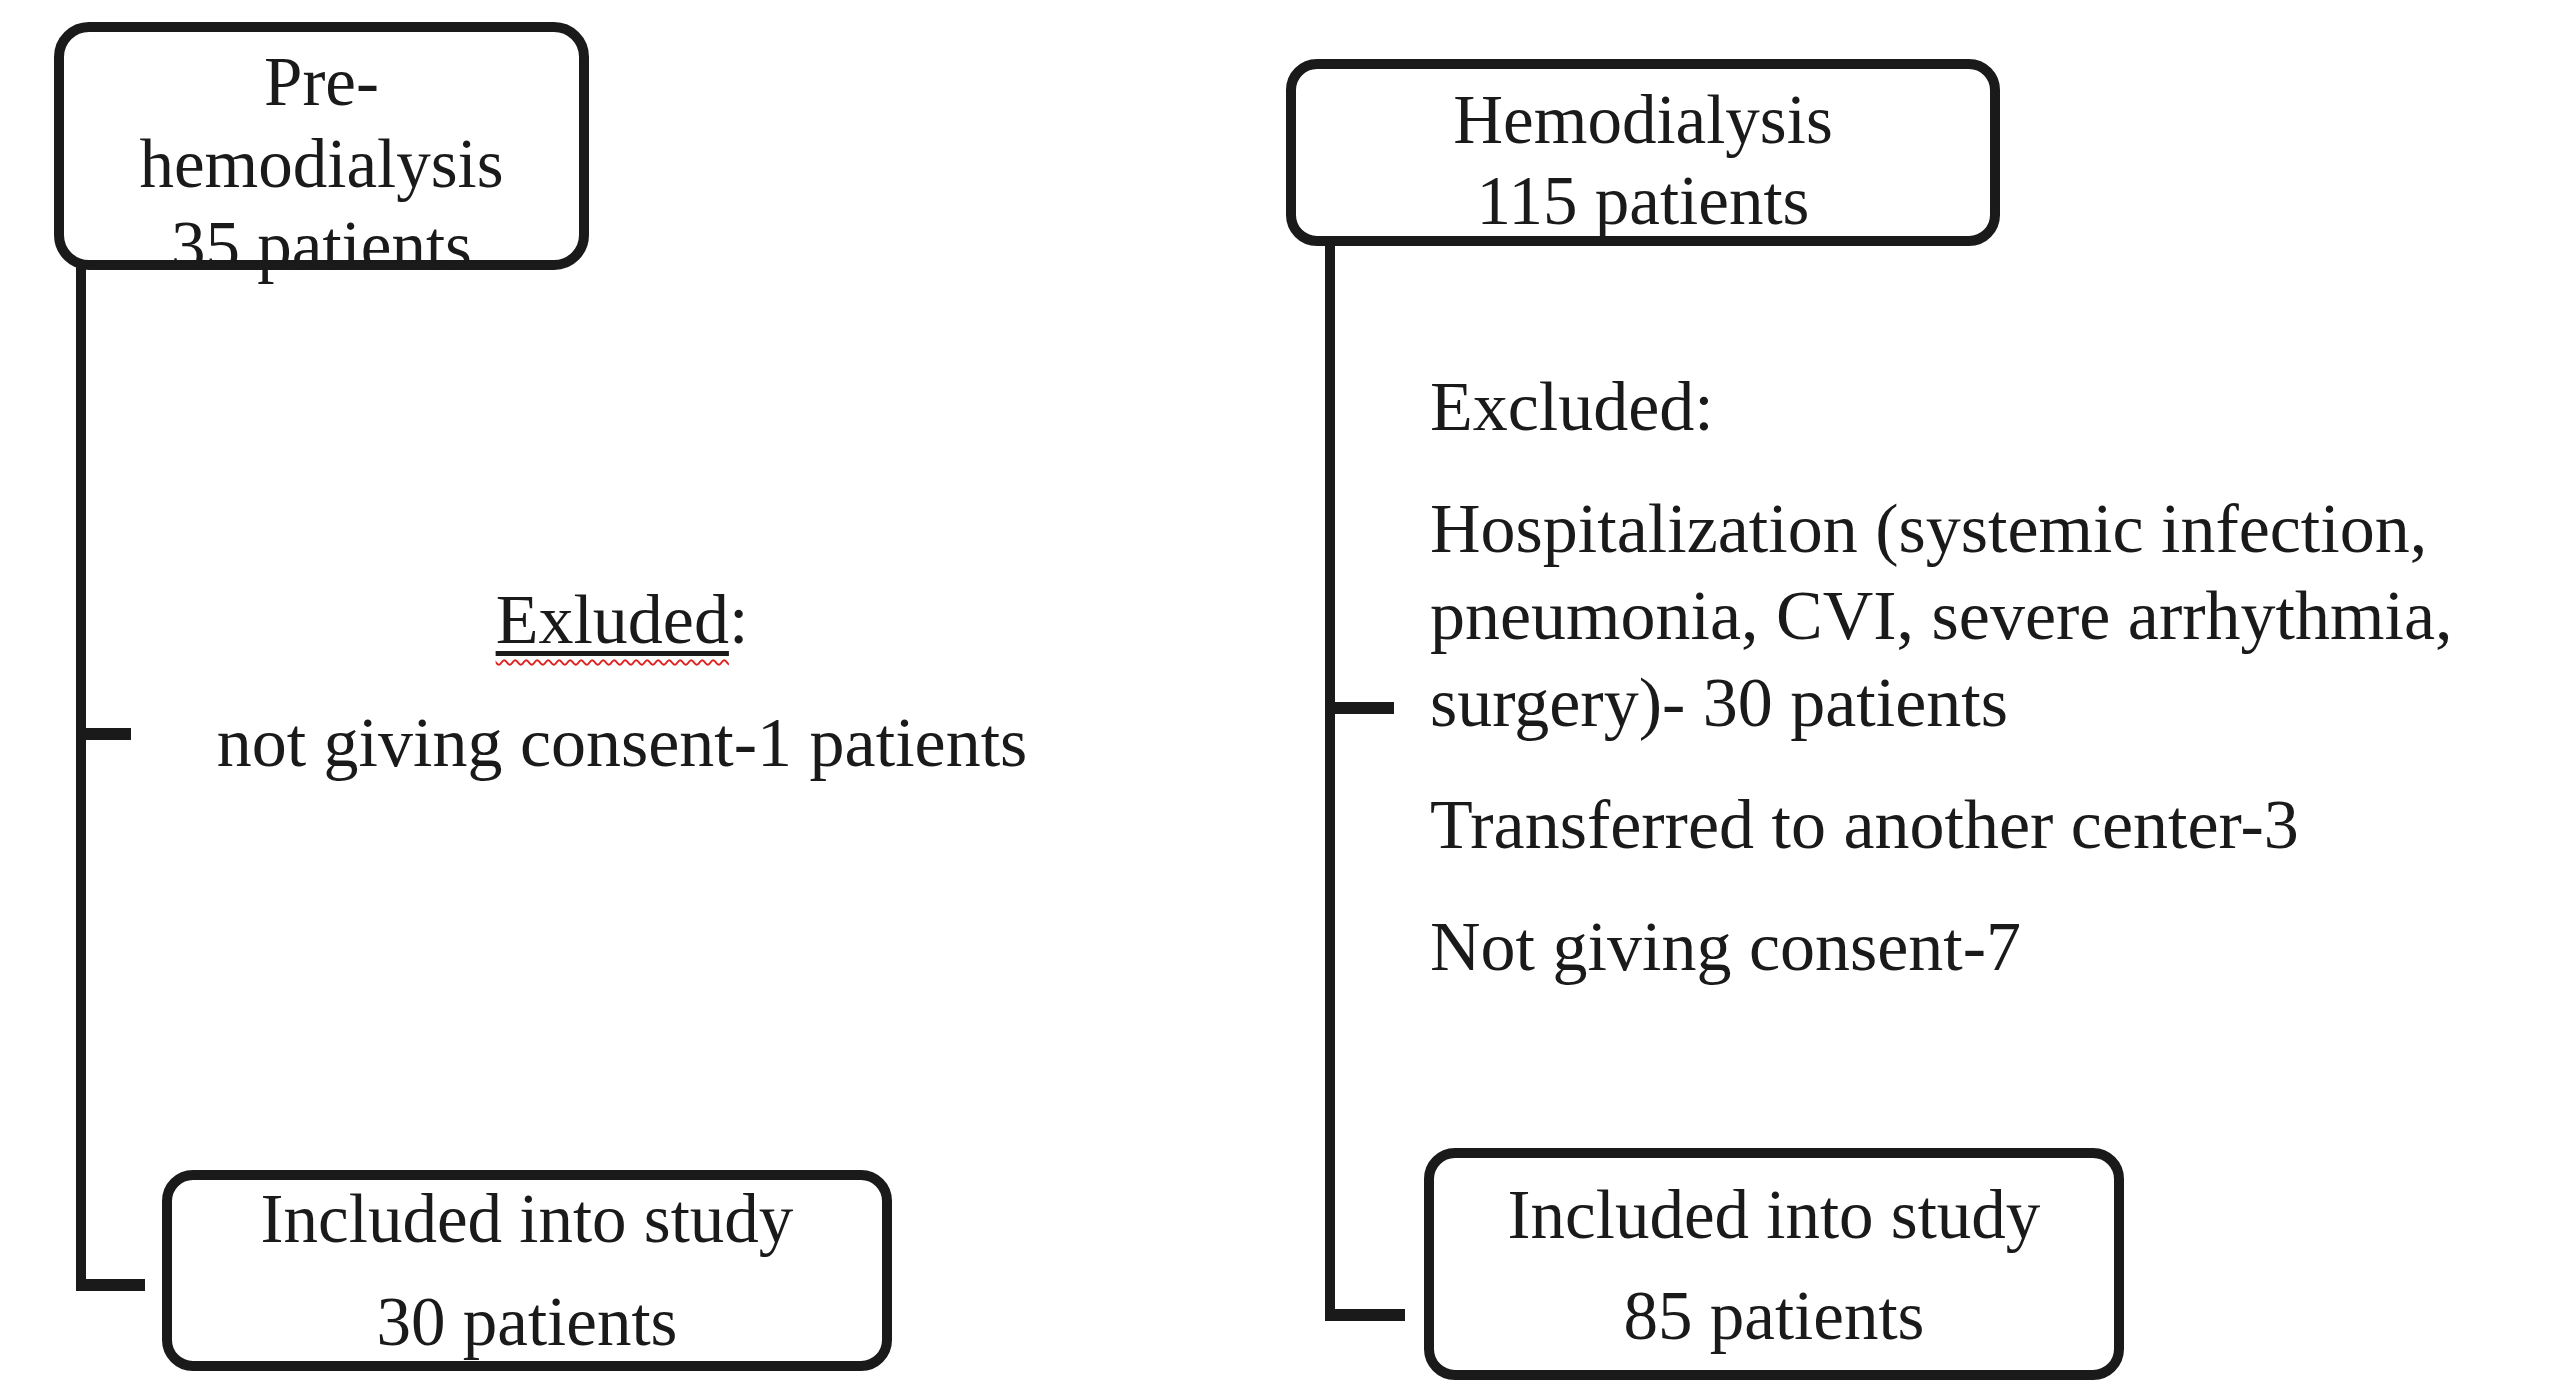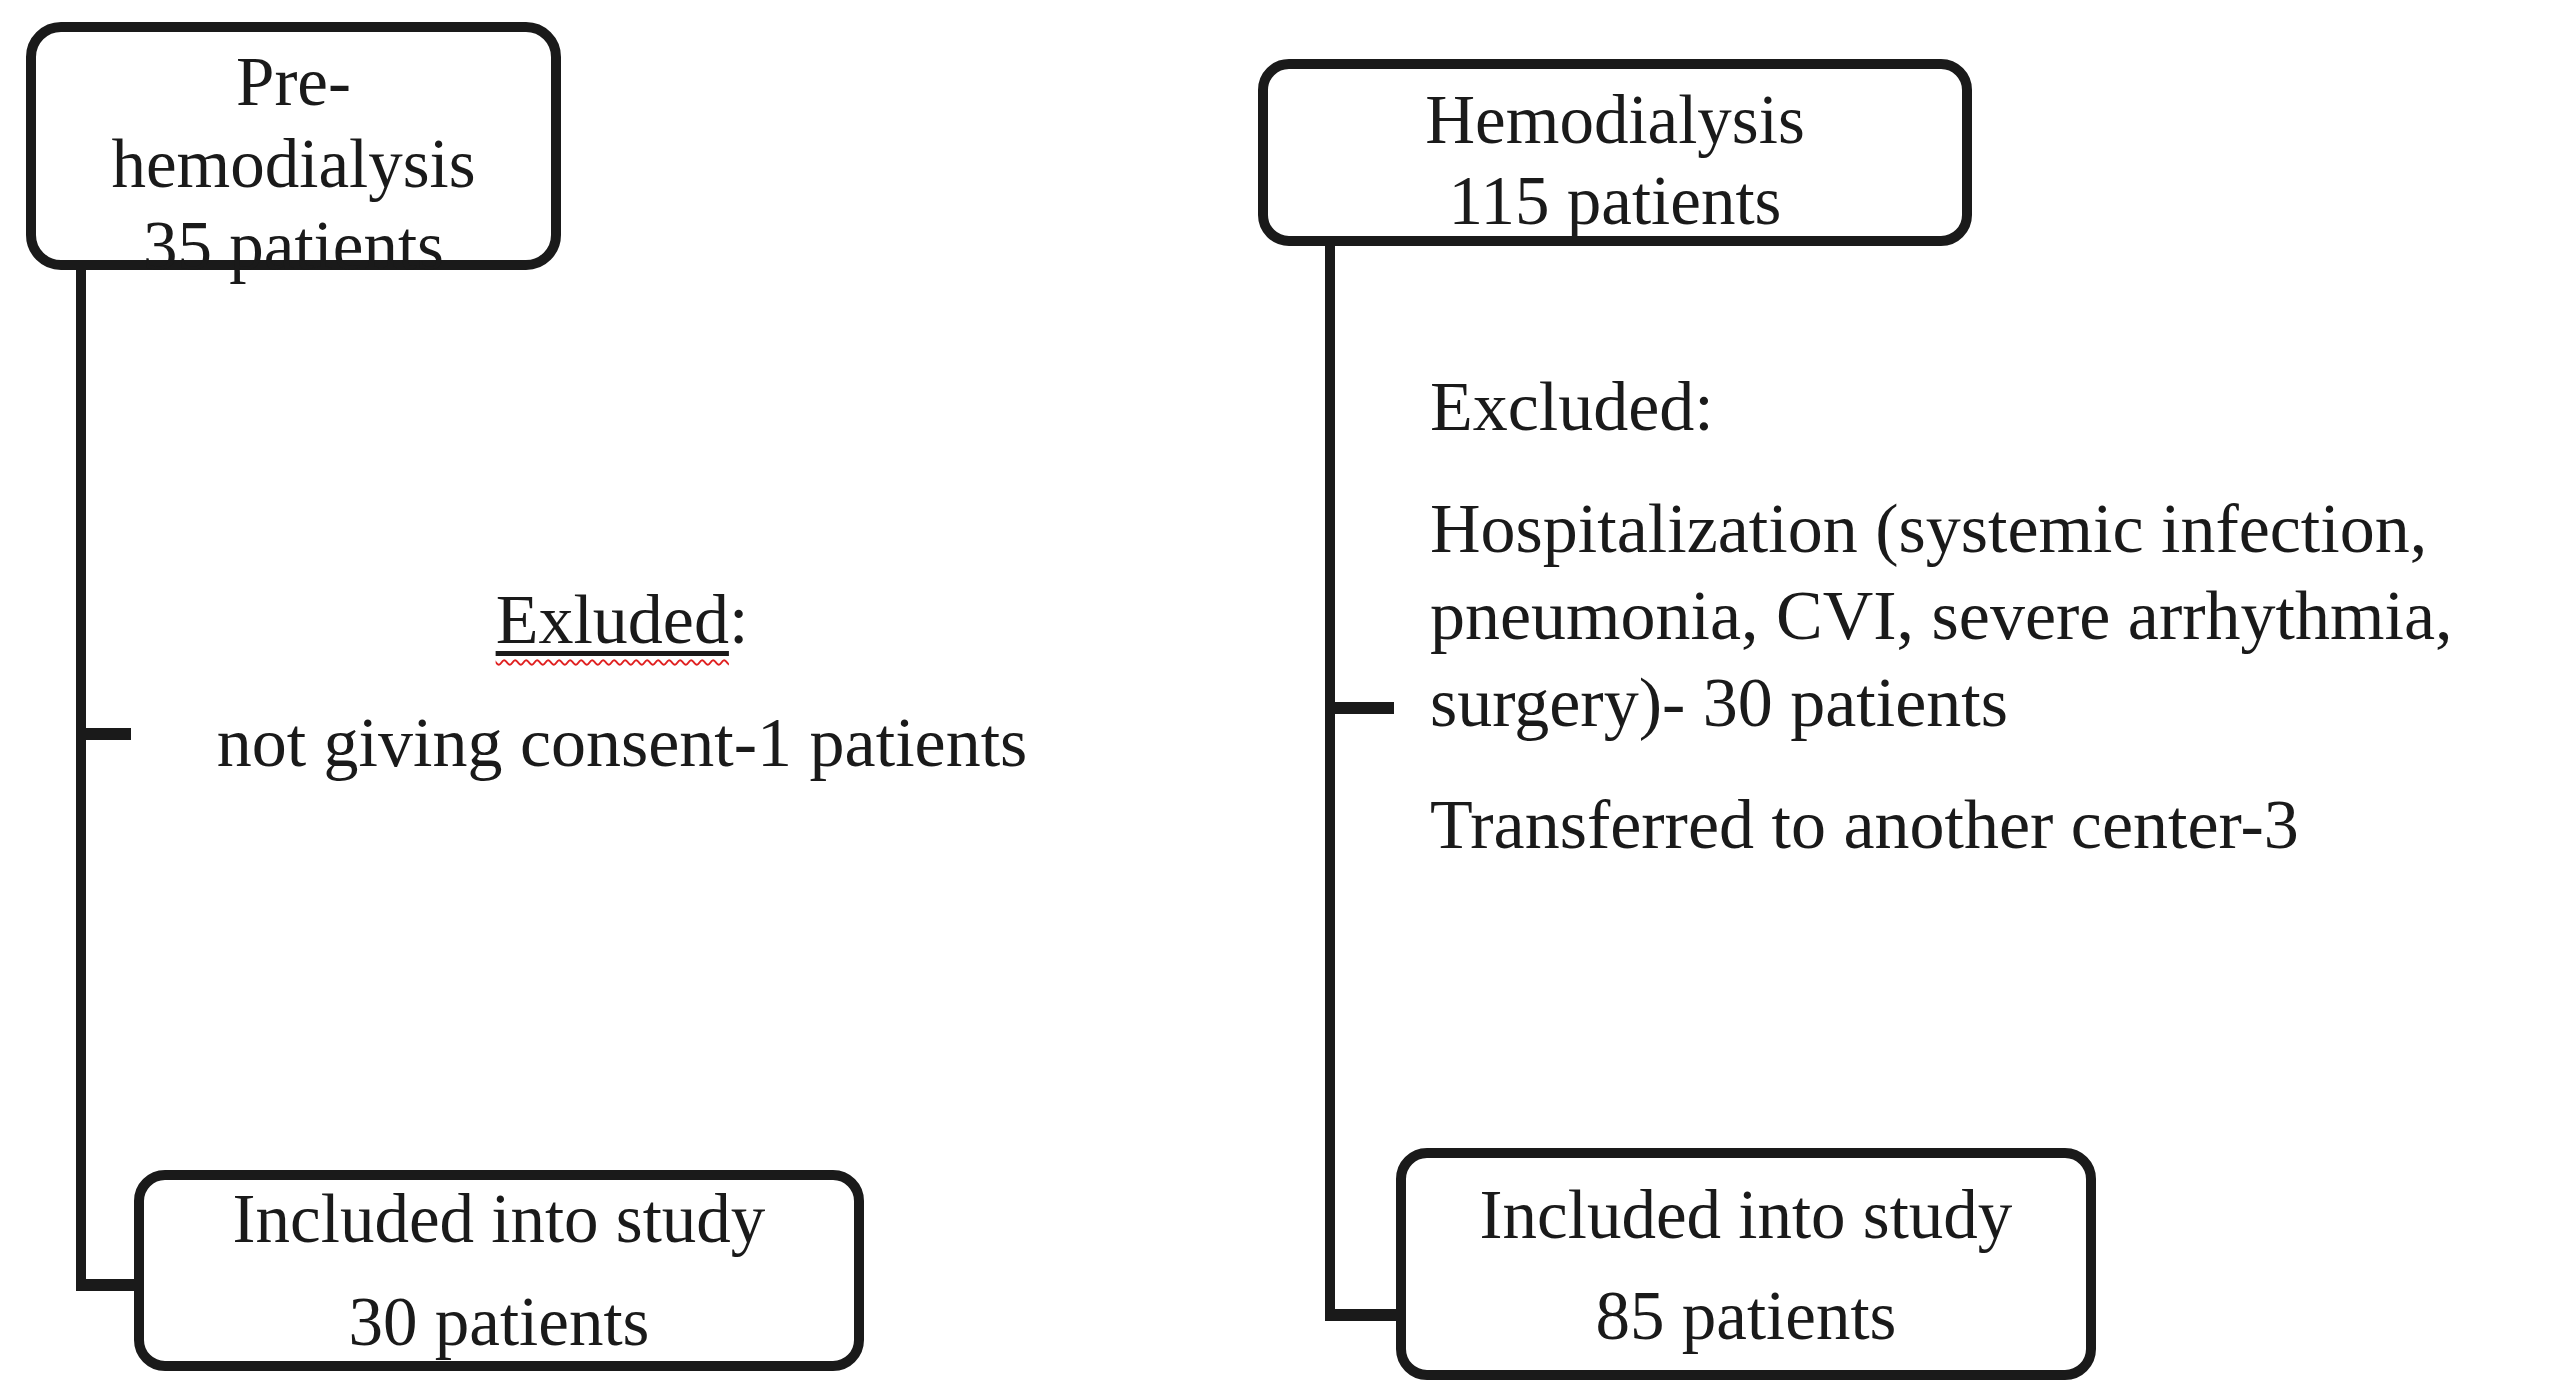--- a/index.html
+++ b/index.html
@@ -14,20 +14,21 @@
   }
   .box {
     position: absolute;
     box-sizing: border-box;
     border: 10px solid #1a1a1a;
     border-radius: 35px;
     background: #ffffff;
     text-align: center;
     font-size: 69px;
     overflow: visible;
+    margin-left: 28px;
   }
   .box-pre    { left: 26px;   top: 22px;   width: 535px; height: 248px; padding-top: 9.4px; line-height: 82px; }
   .box-hemo   { left: 1258px; top: 59px;   width: 714px; height: 187px; padding-top: 11px; line-height: 81px; border-radius: 31px; }
   .box-incl-left {
     left: 134px; top: 1170px; width: 730px; height: 201px;
     display: flex; flex-direction: column; justify-content: space-between;
     line-height: 78px; border-radius: 31px;
   }
   .box-incl-right {
     left: 1396px; top: 1148px; width: 700px; height: 232px;
@@ -104,20 +105,23 @@
   <div class="excl-right">
     <div class="para">Excluded:</div>
     <div class="para">
       <div class="line">Hospitalization (systemic infection,</div>
       <div class="line">pneumonia, CVI, severe arrhythmia,</div>
       <div class="line">surgery)- 30 patients</div>
     </div>
     <div class="para">
       <div class="line">Transferred to another center-3</div>
     </div>
+    <div class="para">
+      <div class="line">Not giving consent-7</div>
+    </div>
   </div>
 
   <div class="box box-incl-right">
     <div class="line">Included into study</div>
     <div class="line">85 patients</div>
   </div>
 
 </div>
 
 

